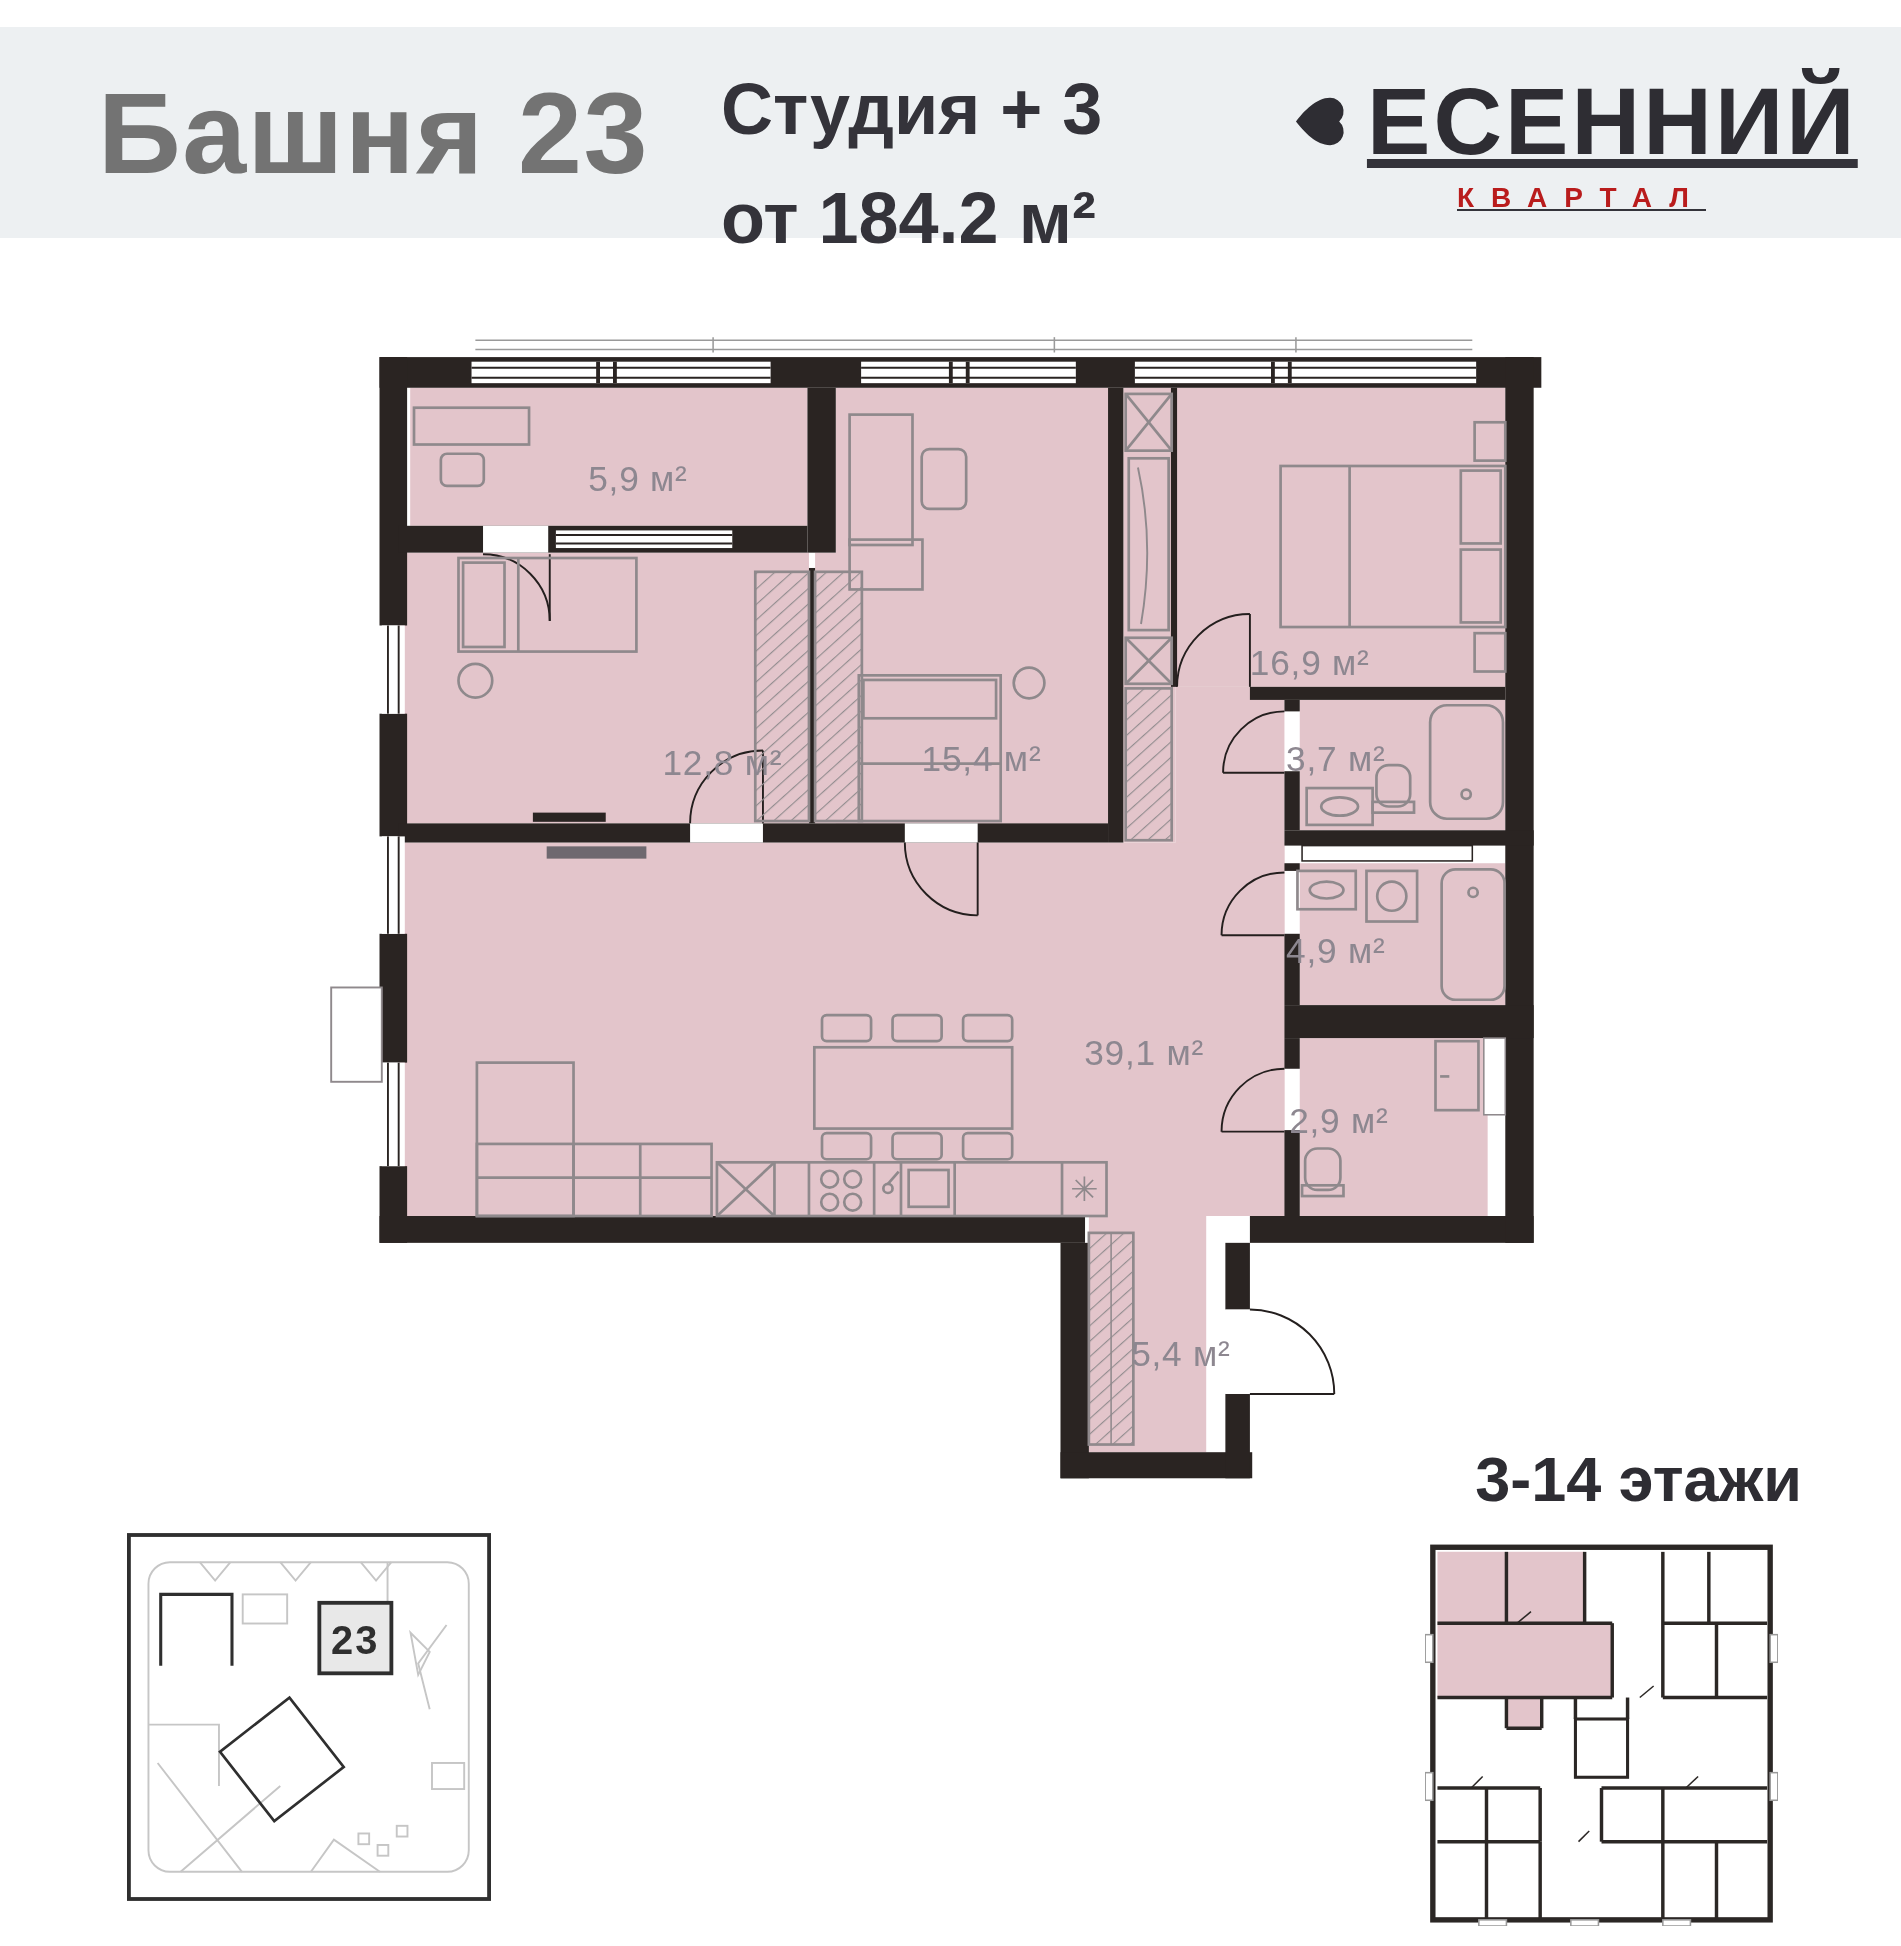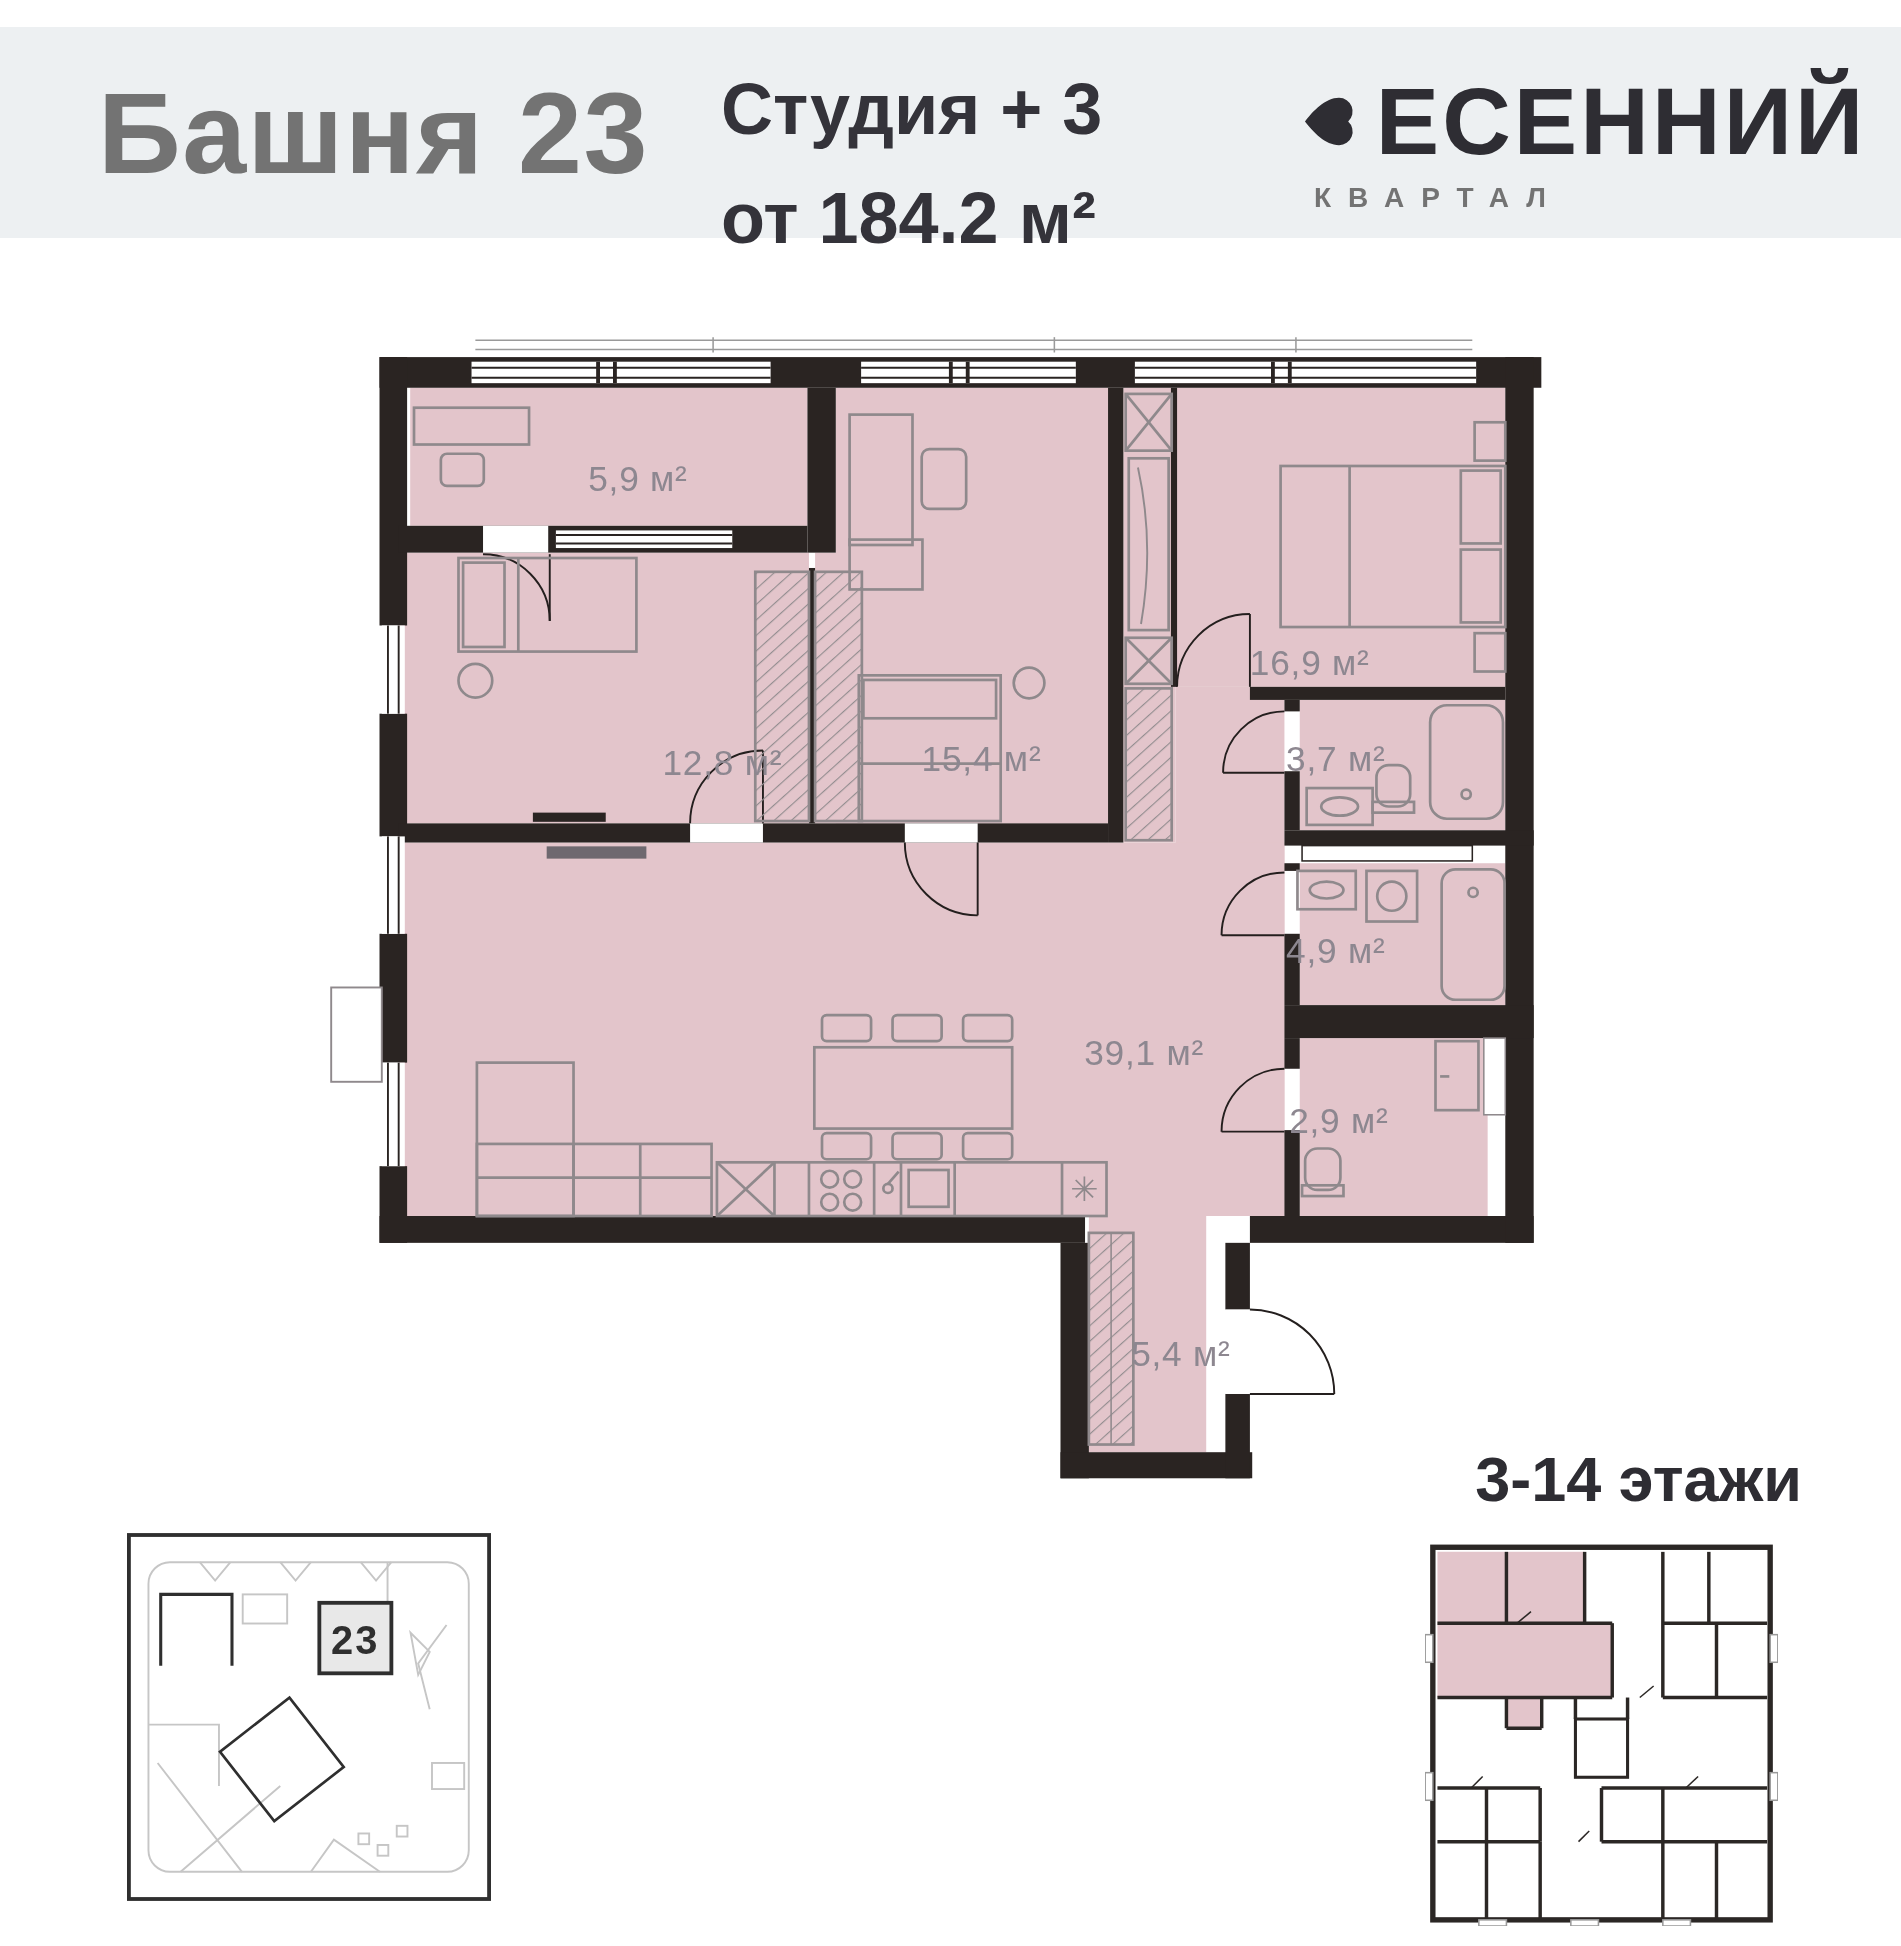--- a/index.html
+++ b/index.html
@@ -3,25 +3,25 @@
 <meta charset="utf-8">
 <style>
   html,body{margin:0;padding:0;background:#fff;}
   .page{position:relative;width:1901px;height:1947px;background:#ffffff;overflow:hidden;
         font-family:"Liberation Sans", sans-serif;color:#34333a;}
   .header{position:absolute;left:0;top:27px;width:1901px;height:211px;background:#edf0f2;}
   .tower-title{position:absolute;left:98px;top:0;height:211px;display:flex;align-items:center;
         font-size:115px;font-weight:600;letter-spacing:1.5px;color:#737373;}
   .unit-block{position:absolute;left:721px;top:28px;width:399px;text-align:left;
         font-size:72px;font-weight:600;line-height:109px;color:#34333a;}
-  .brand{position:absolute;right:52px;top:40px;width:552px;display:flex;flex-direction:column;}
+  .brand{position:absolute;right:52px;top:40px;width:552px;display:flex;flex-direction:column;align-items:center;text-decoration:underline;}
   .brand-row{display:flex;align-items:center;gap:7.7px;font-size:95px;font-weight:700;
         letter-spacing:3.1px;color:#2e2d33;}
   .brand-heart{width:71px;height:71px;transform:rotate(90deg);flex:0 0 auto;}
-  .brand-sub{margin-top:6.1px;font-size:28px;font-weight:700;letter-spacing:17px;color:#737373;
+  .brand-sub{margin-top:6.1px;font-size:28px;font-weight:700;letter-spacing:17px;color:#b91c1c;
         padding-left:17px;}
   .plan-wrap{position:absolute;left:368px;top:334px;width:1181px;height:1162px;}
   .plan-wrap svg{overflow:visible;}
   .site-wrap{position:absolute;left:127px;top:1533px;width:364px;height:368px;}
   .floors-title{position:absolute;left:1403px;top:1443px;width:399px;text-align:right;
         font-size:63px;font-weight:600;color:#2e2d33;}
   .floors-wrap{position:absolute;left:1425px;top:1535px;width:353px;height:391px;}
   svg text.room-label{font-family:"Liberation Sans",sans-serif;font-size:46px;font-weight:500;
         fill:#8d8790;letter-spacing:1px;}
 </style>

